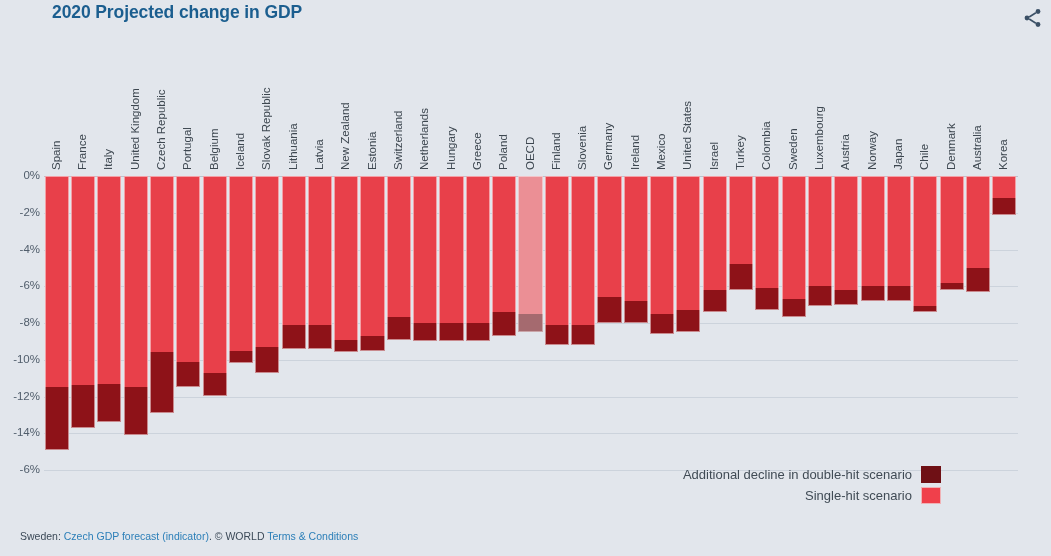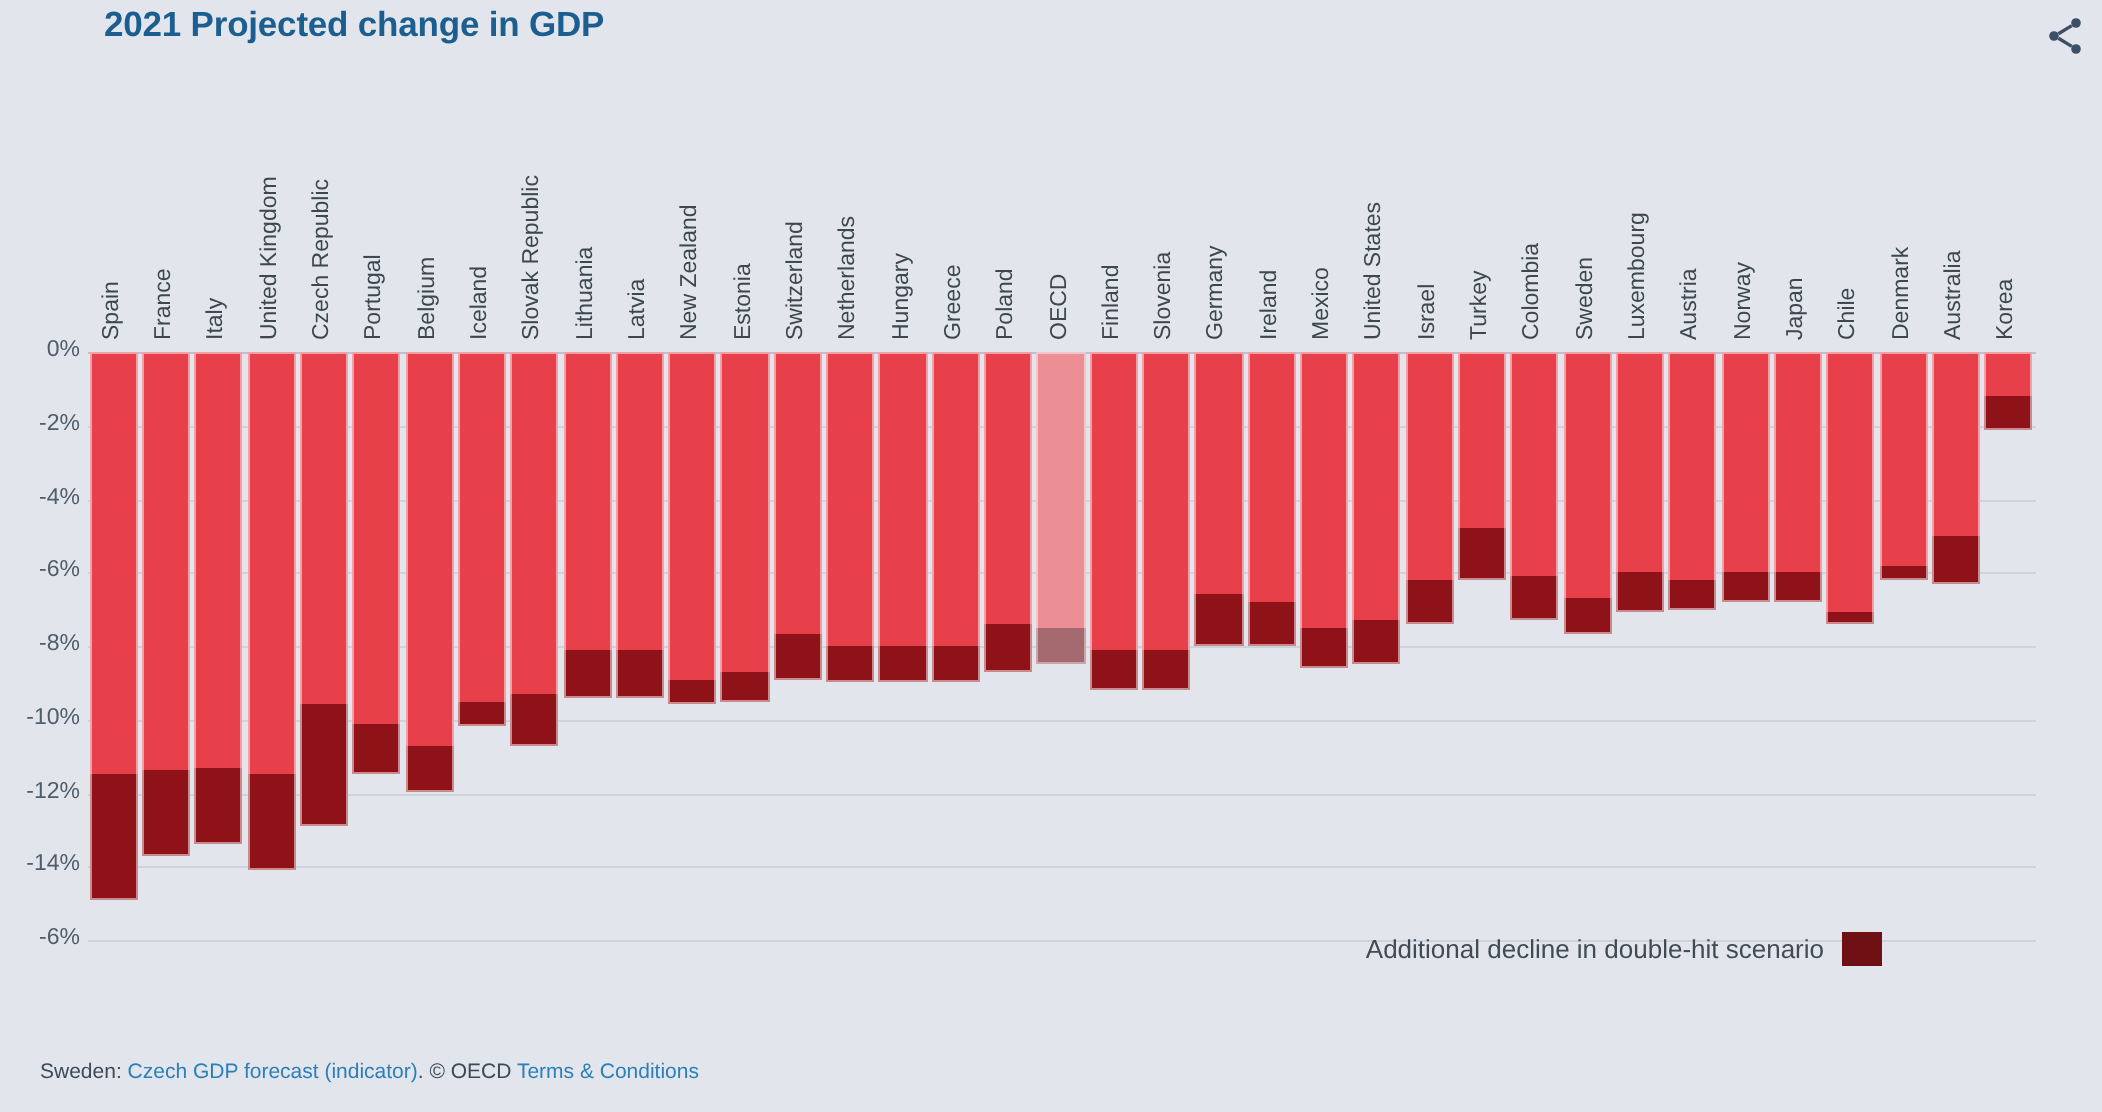--- a/index.html
+++ b/index.html
@@ -84,21 +84,21 @@
     position:absolute; left:20px; bottom:14px;
     font-size:10.5px; color:#3c4a58; white-space:nowrap;
   }
   #source a { color:#2c7fb8; text-decoration:none; cursor:pointer; }
 </style>
 </head>
 <body>
 
 <div id="wrap">
 
-  <div id="title">2021 Projected change in GDP</div>
+  <div id="title">2020 Projected change in GDP</div>
 
   <div id="share-btn">
     <svg viewBox="0 0 24 24" width="24" height="24" aria-hidden="true">
       <circle cx="18" cy="5.5" r="2.4" fill="#3b5066"></circle>
       <circle cx="18" cy="18.5" r="2.4" fill="#3b5066"></circle>
       <circle cx="7" cy="12" r="2.4" fill="#3b5066"></circle>
       <path d="M9.2 10.9 L15.9 6.8 M9.2 13.1 L15.9 17.2" stroke="#3b5066" stroke-width="1.7" fill="none"></path>
     </svg>
   </div>
 
@@ -309,19 +309,23 @@
         <div class="seg single" style="top: 0px; height: 22.05px;"></div>
         <div class="seg double" style="top: 22.05px; height: 16.5375px;"></div>
       </div>
     </div>
 
   <div id="legend">
       <div class="lg-row">
         <div class="lg-text">Additional decline in double-hit scenario</div>
         <div class="lg-swatch dark"></div>
       </div>
+      <div class="lg-row">
+        <div class="lg-text">Single-hit scenario</div>
+        <div class="lg-swatch light"></div>
+      </div>
     </div>
 
   <div id="source">
-    <span>Sweden: </span><a>Czech GDP forecast (indicator)</a><span>. © OECD </span><a>Terms &amp; Conditions</a>
+    <span>Sweden: </span><a>Czech GDP forecast (indicator)</a><span>. © WORLD </span><a>Terms &amp; Conditions</a>
   </div>
 
 </div>
 
 </body></html>

